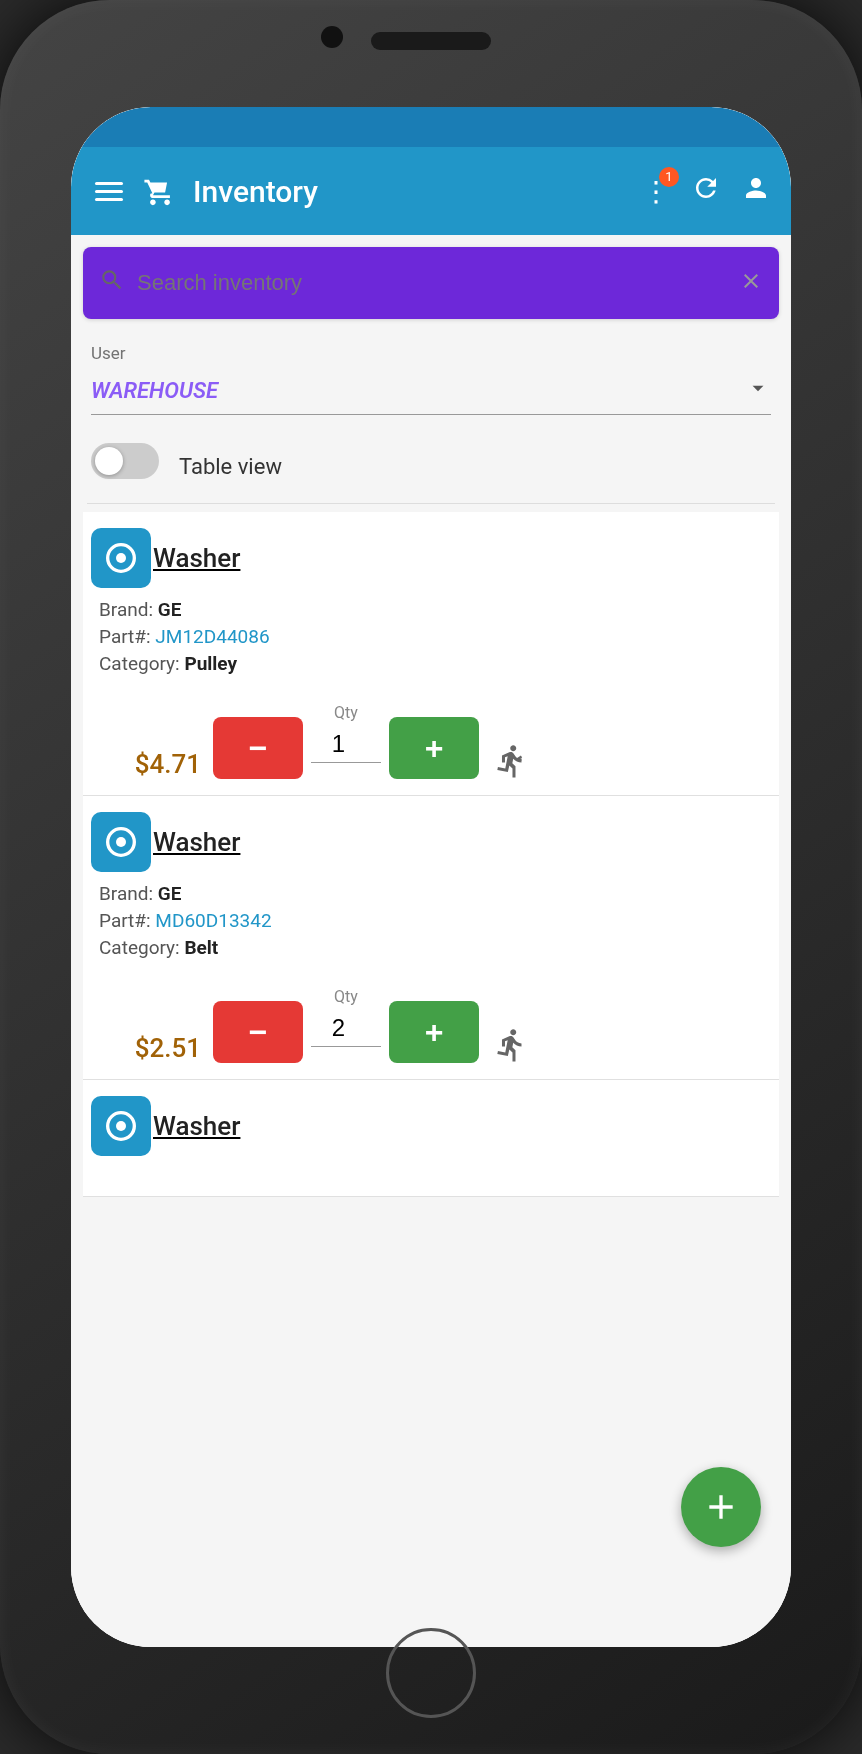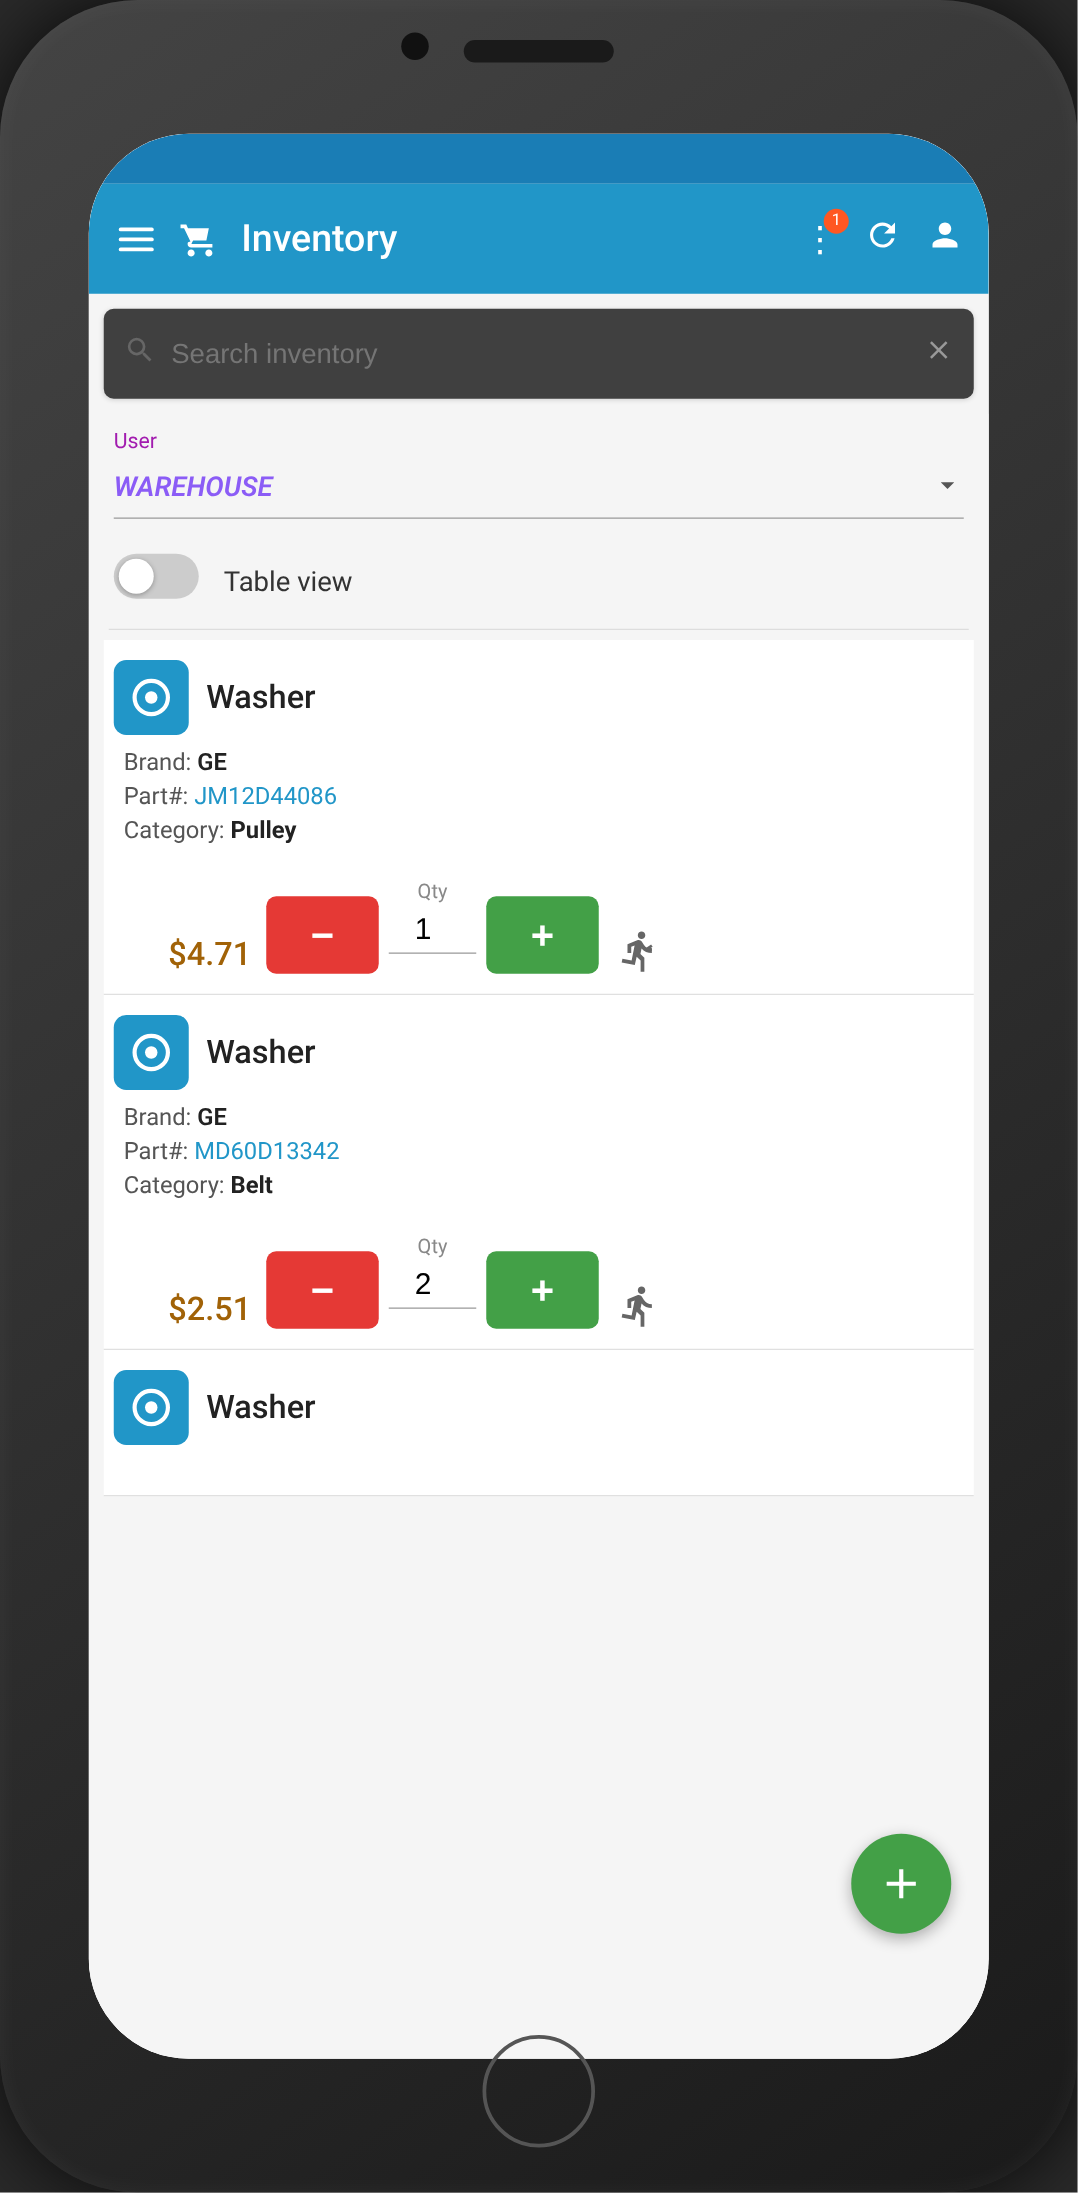--- a/index.html
+++ b/index.html
@@ -166,21 +166,21 @@
     }
 
     .toolbar-refresh, .toolbar-person {
       color: white;
       font-size: 26px;
       cursor: pointer;
     }
 
     
     .search-container {
-      background: #404040;
+      background: #6d28d9;
       margin: 12px;
       border-radius: 8px;
       display: flex;
       align-items: center;
       padding: 0 16px;
       height: 72px;
       box-shadow: 0 1px 4px rgba(0,0,0,0.15);
     }
 
     .search-icon-svg {
@@ -212,21 +212,21 @@
       padding: 0 16px;
     }
 
     
     .user-section {
       padding: 12px 4px 8px;
     }
 
     .user-label {
       font-size: 17px;
-      color: #a21caf;
+      color: #737373;
       margin-bottom: 4px;
     }
 
     .user-dropdown {
       display: flex;
       align-items: center;
       justify-content: space-between;
       border-bottom: 1.5px solid #999;
       padding: 8px 0;
       cursor: pointer;
@@ -288,22 +288,23 @@
     .inventory-item {
       background: white;
       margin: 0 -4px;
       padding: 16px 8px;
       border-bottom: 1px solid #e0e0e0;
     }
 
     .item-header {
       display: flex;
       align-items: center;
-      gap: 14px;
+      gap: 2px;
       margin-bottom: 10px;
+      text-decoration: underline;
     }
 
     .item-icon {
       width: 60px;
       height: 60px;
       background: #2196c8;
       border-radius: 10px;
       display: flex;
       align-items: center;
       justify-content: center;

